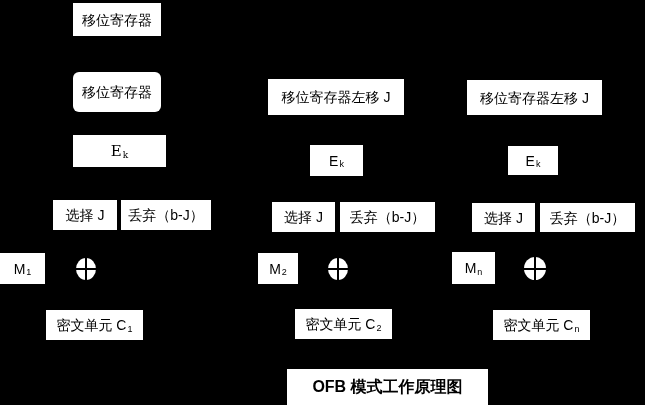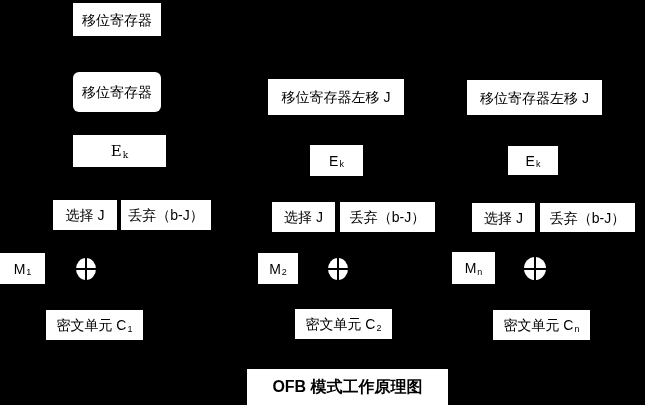--- a/index.html
+++ b/index.html
@@ -49,20 +49,21 @@
   }
   .xor-v {
     position: absolute;
     top: 0; bottom: 0; left: 50%;
     width: 2px; margin-left: -1px;
     background: #000000;
   }
   .title-box {
     font-weight: bold;
     font-size: 16px;
+    margin-left: 40px;
   }
 </style>
 </head>
 <body>
 
 <div class="stage">
 
   <div class="box" style="left:73px; top:3px; width:88px; height:33px;">
     <span>移位寄存器</span>
   </div>

